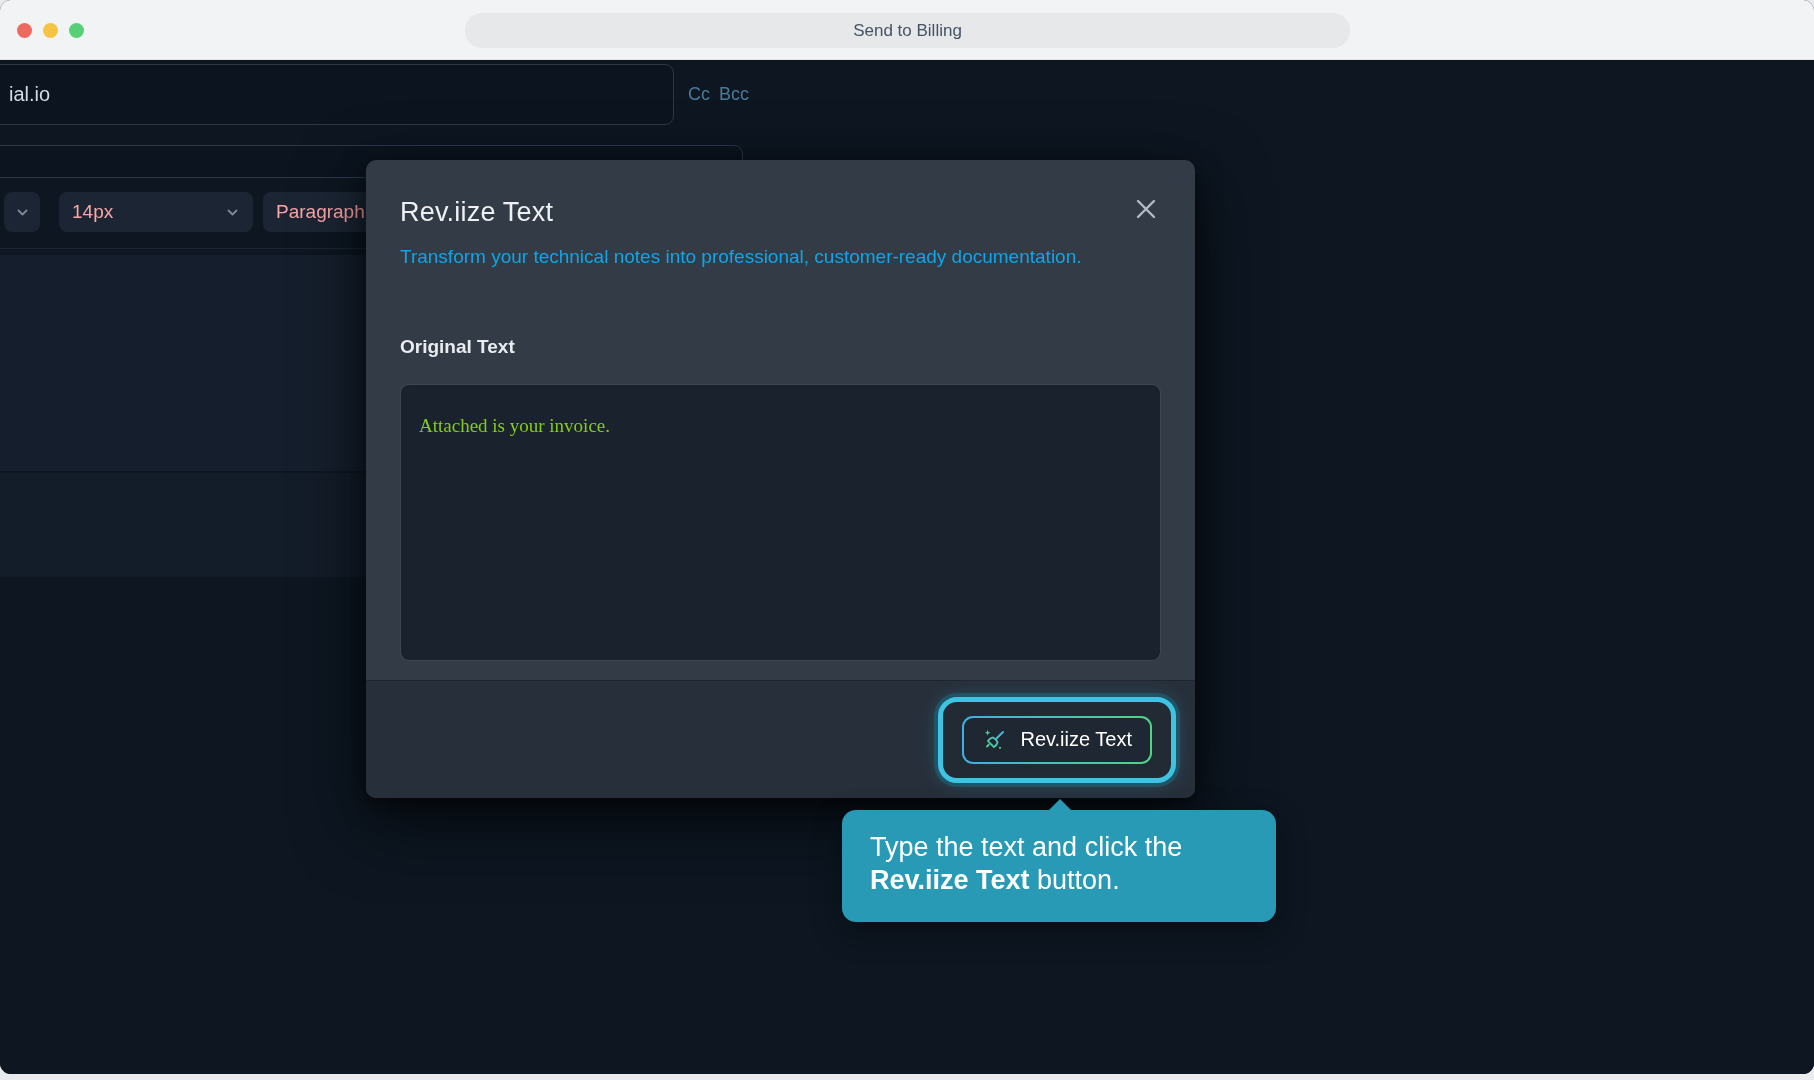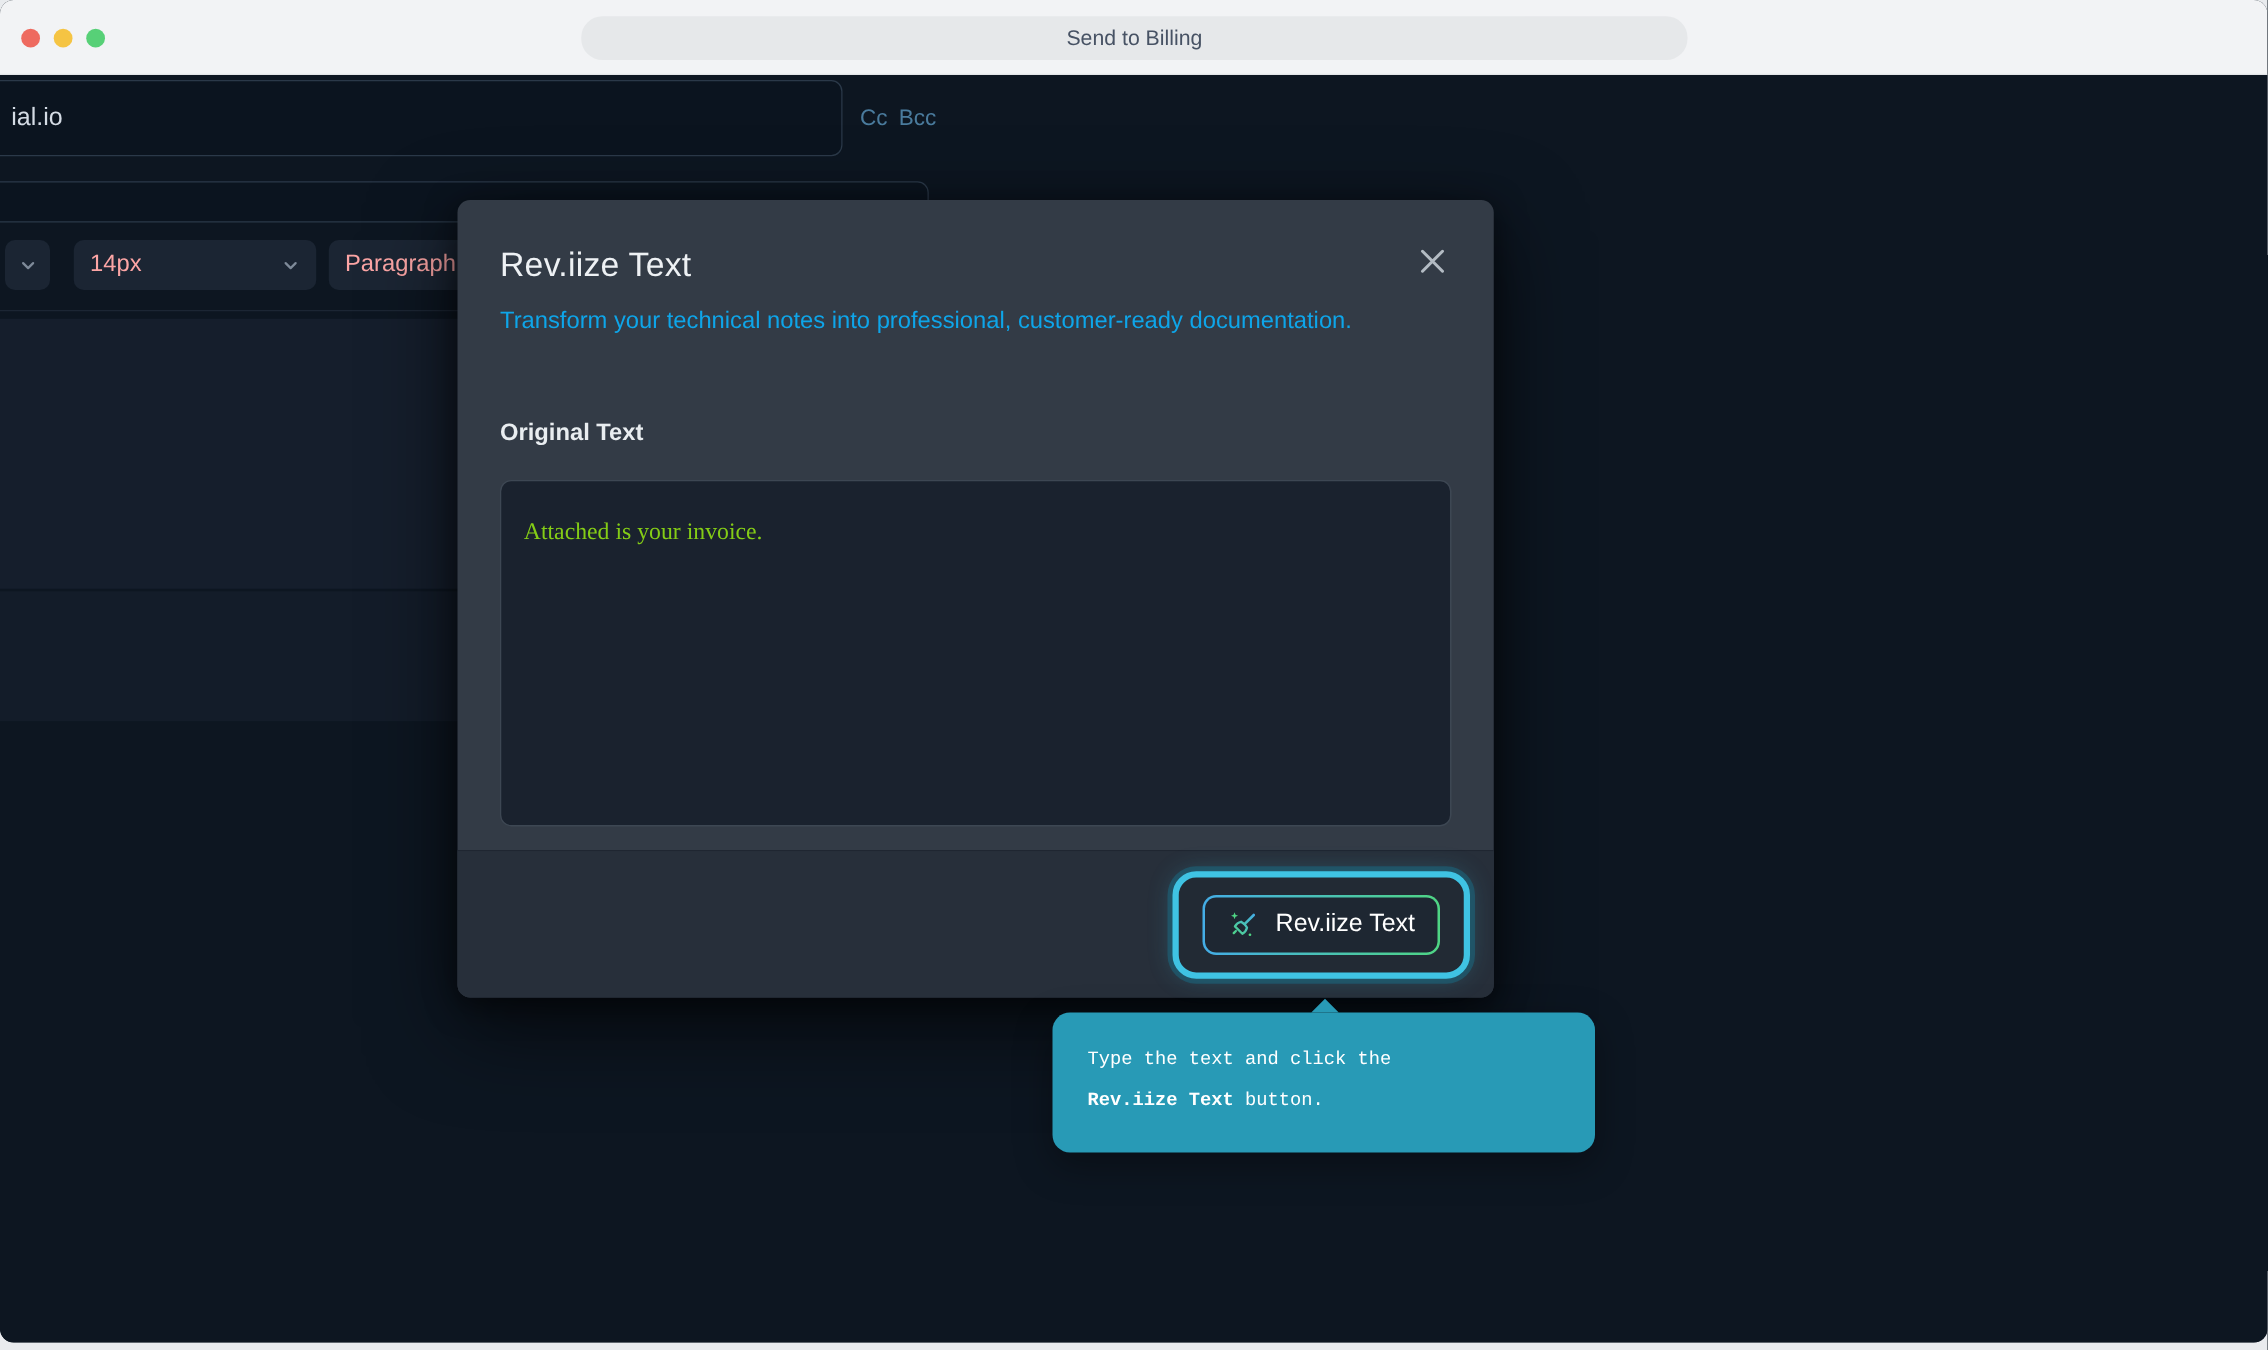--- a/index.html
+++ b/index.html
@@ -104,21 +104,21 @@
   .tooltip {
     position:absolute; left:842px; top:750px; width:434px; height:112px;
     background:#289ab6; border-radius:14px; color:#ffffff;
     box-shadow:0 10px 30px rgba(0,0,0,0.35);
   }
   .tooltip-arrow {
     position:absolute; left:207px; top:-11px; width:0; height:0;
     border-left:11px solid transparent; border-right:11px solid transparent;
     border-bottom:11px solid #289ab6;
   }
-  .tooltip-text { padding:21px 0 0 28px; font-size:15px; line-height:33px;font-family:Liberation Mono, monospace; }
+  .tooltip-text { padding:21px 0 0 28px; font-size:27px; line-height:33px; }
   .tooltip-text b { font-weight:700; }
 </style>
 </head>
 <body>
 
 <div class="window">
 
   <div class="titlebar">
     <div class="lights">
       <button class="light red"></button>

